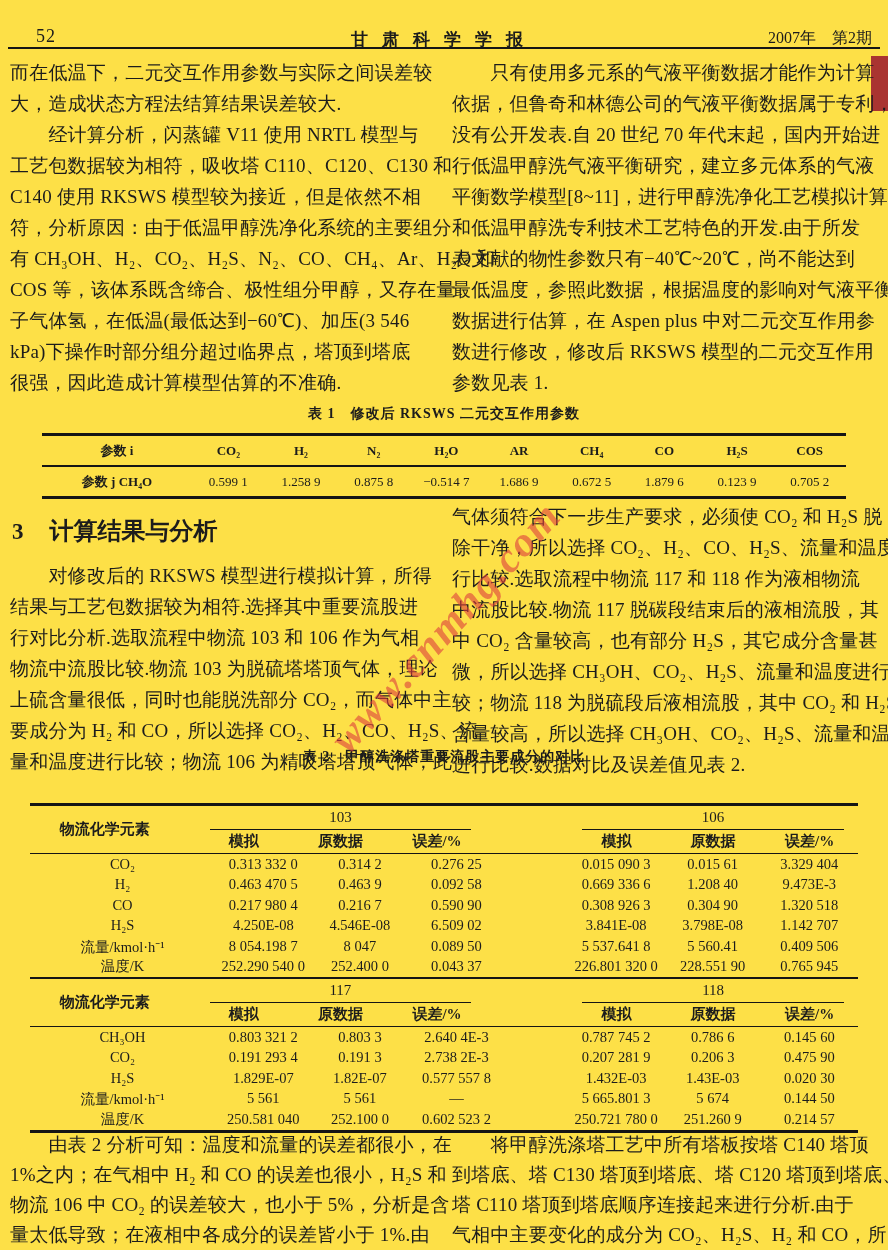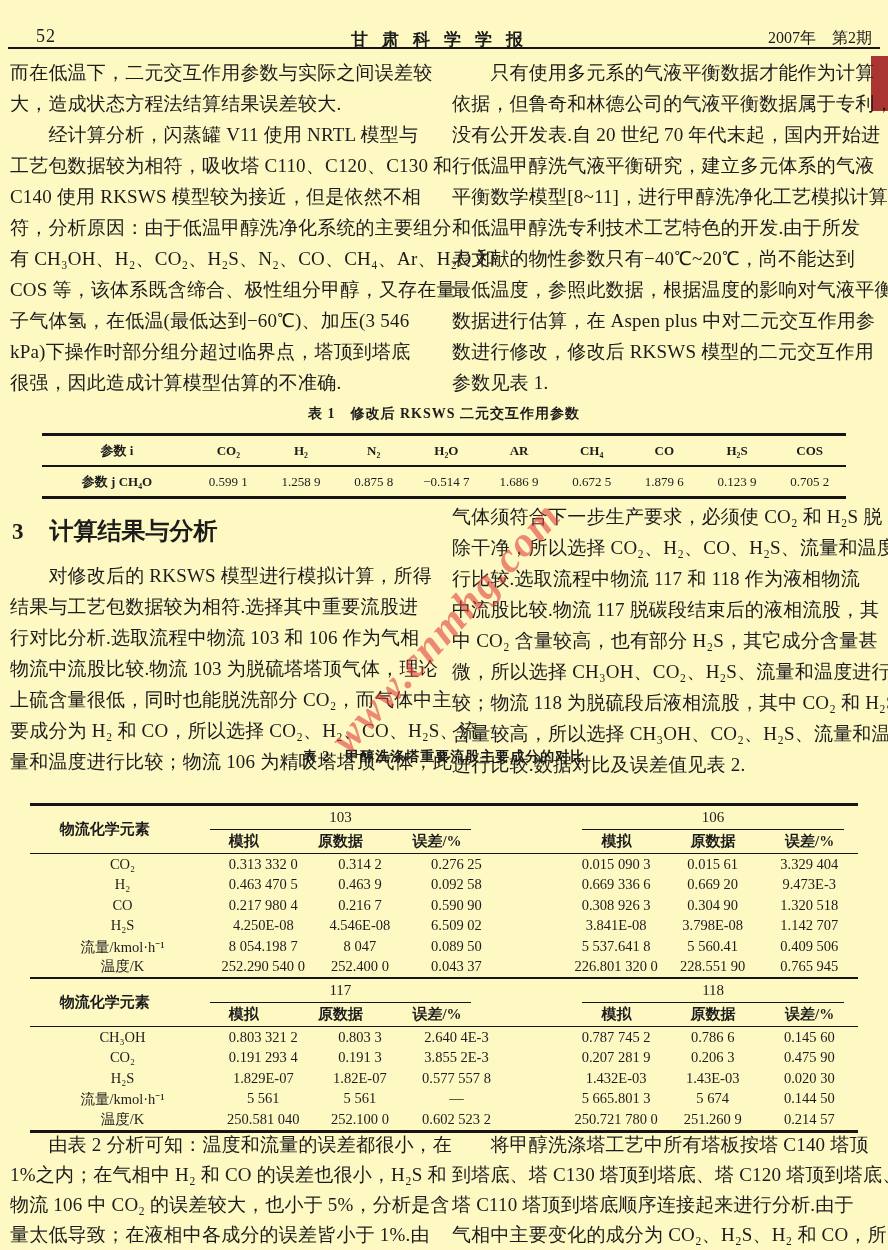--- a/index.html
+++ b/index.html
@@ -1,18 +1,18 @@
 <!DOCTYPE html>
 <html><head>
 <meta charset="utf-8">
 <style>
   html,body{margin:0;padding:0;background:#e8e8e4;}
   .page{
     position:relative; width:888px; height:1250px; margin:0 auto;
-    background:#fef9c3; color:#1c1c1c; overflow:hidden;
+    background:#fde047; color:#1c1c1c; overflow:hidden;
     font-family:"Liberation Serif", serif;
     text-decoration:underline;
   }
   
   .pagenum{position:absolute; left:36px; top:26px; font-size:18px; letter-spacing:1px;}
   .journal{position:absolute; left:0; right:0; top:28px; text-align:center;
            font-size:17px; font-weight:bold; letter-spacing:14px;}
   .issue{position:absolute; right:16px; top:28px; font-size:16px;}
   .hrule{position:absolute; left:8px; right:8px; top:47px; height:2px; background:#151515;}
   .stamp{position:absolute; right:0; top:56px; width:17px; height:55px; background:#a93431;}
@@ -189,21 +189,21 @@
           <div class="t2-cell">0.015 61</div>
           <div class="t2-cell">3.329 404</div>
         </div>
         <div class="t2-row">
           <div class="t2-rowlabel">H₂</div>
           <div class="t2-cell">0.463 470 5</div>
           <div class="t2-cell">0.463 9</div>
           <div class="t2-cell">0.092 58</div>
           <div class="t2-gutter"></div>
           <div class="t2-cell">0.669 336 6</div>
-          <div class="t2-cell">0.669 20</div>
+          <div class="t2-cell">1.208 40</div>
           <div class="t2-cell">9.473E-3</div>
         </div>
         <div class="t2-row">
           <div class="t2-rowlabel">CO</div>
           <div class="t2-cell">0.217 980 4</div>
           <div class="t2-cell">0.216 7</div>
           <div class="t2-cell">0.590 90</div>
           <div class="t2-gutter"></div>
           <div class="t2-cell">0.308 926 3</div>
           <div class="t2-cell">0.304 90</div>
@@ -268,21 +268,21 @@
           <div class="t2-cell">2.640 4E-3</div>
           <div class="t2-gutter"></div>
           <div class="t2-cell">0.787 745 2</div>
           <div class="t2-cell">0.786 6</div>
           <div class="t2-cell">0.145 60</div>
         </div>
         <div class="t2-row">
           <div class="t2-rowlabel">CO₂</div>
           <div class="t2-cell">0.191 293 4</div>
           <div class="t2-cell">0.191 3</div>
-          <div class="t2-cell">3.855 2E-3</div>
+          <div class="t2-cell">2.738 2E-3</div>
           <div class="t2-gutter"></div>
           <div class="t2-cell">0.207 281 9</div>
           <div class="t2-cell">0.206 3</div>
           <div class="t2-cell">0.475 90</div>
         </div>
         <div class="t2-row">
           <div class="t2-rowlabel">H₂S</div>
           <div class="t2-cell">1.829E-07</div>
           <div class="t2-cell">1.82E-07</div>
           <div class="t2-cell">0.577 557 8</div>

